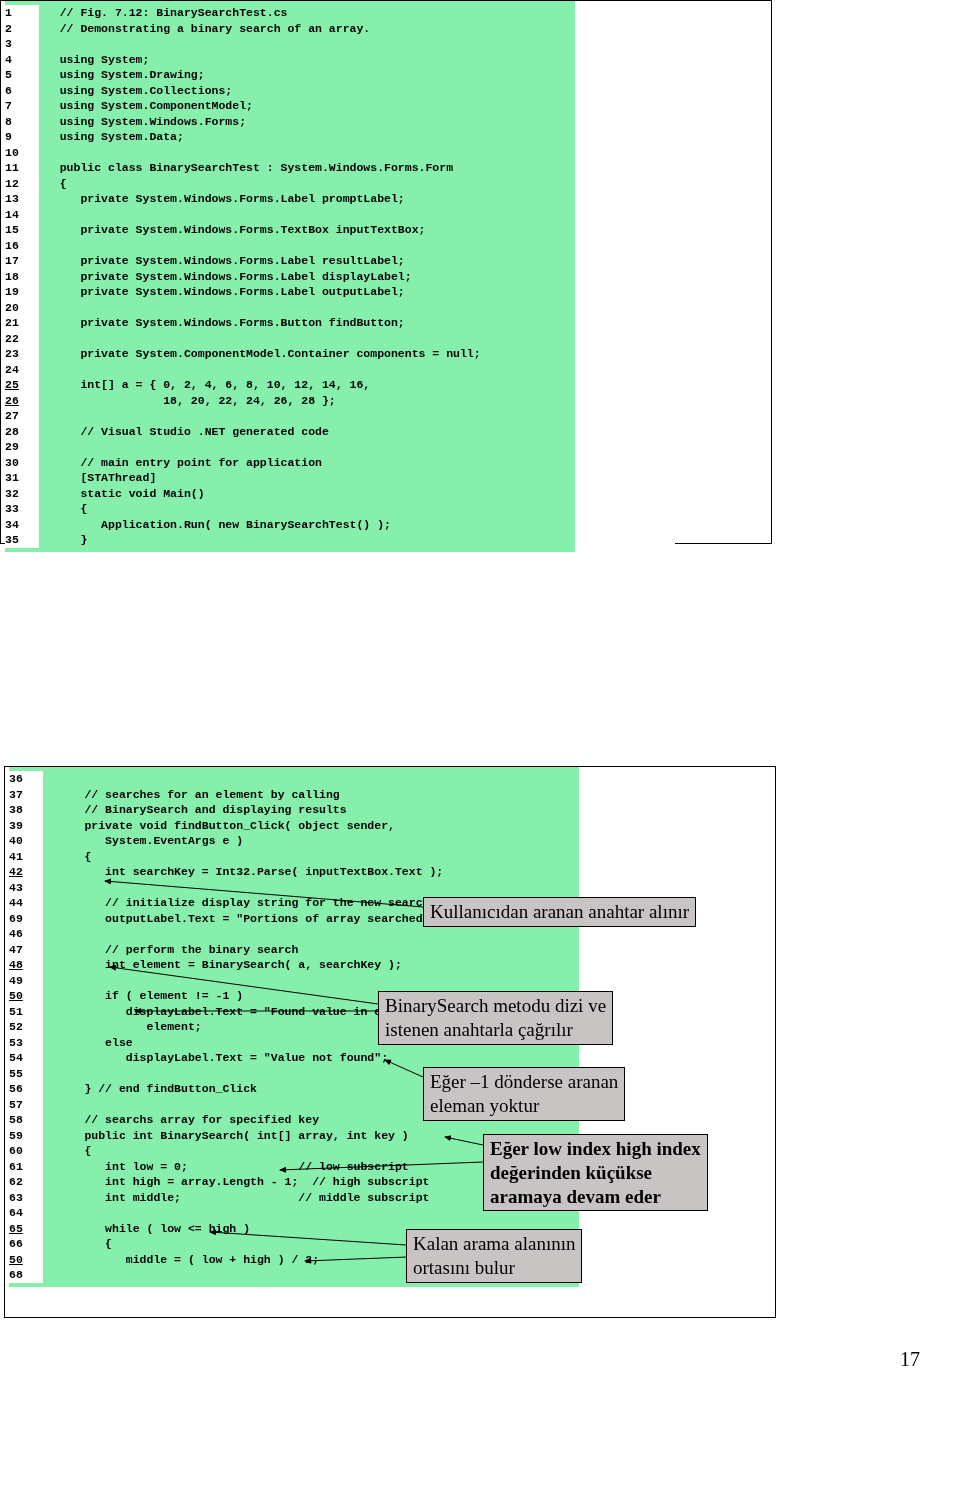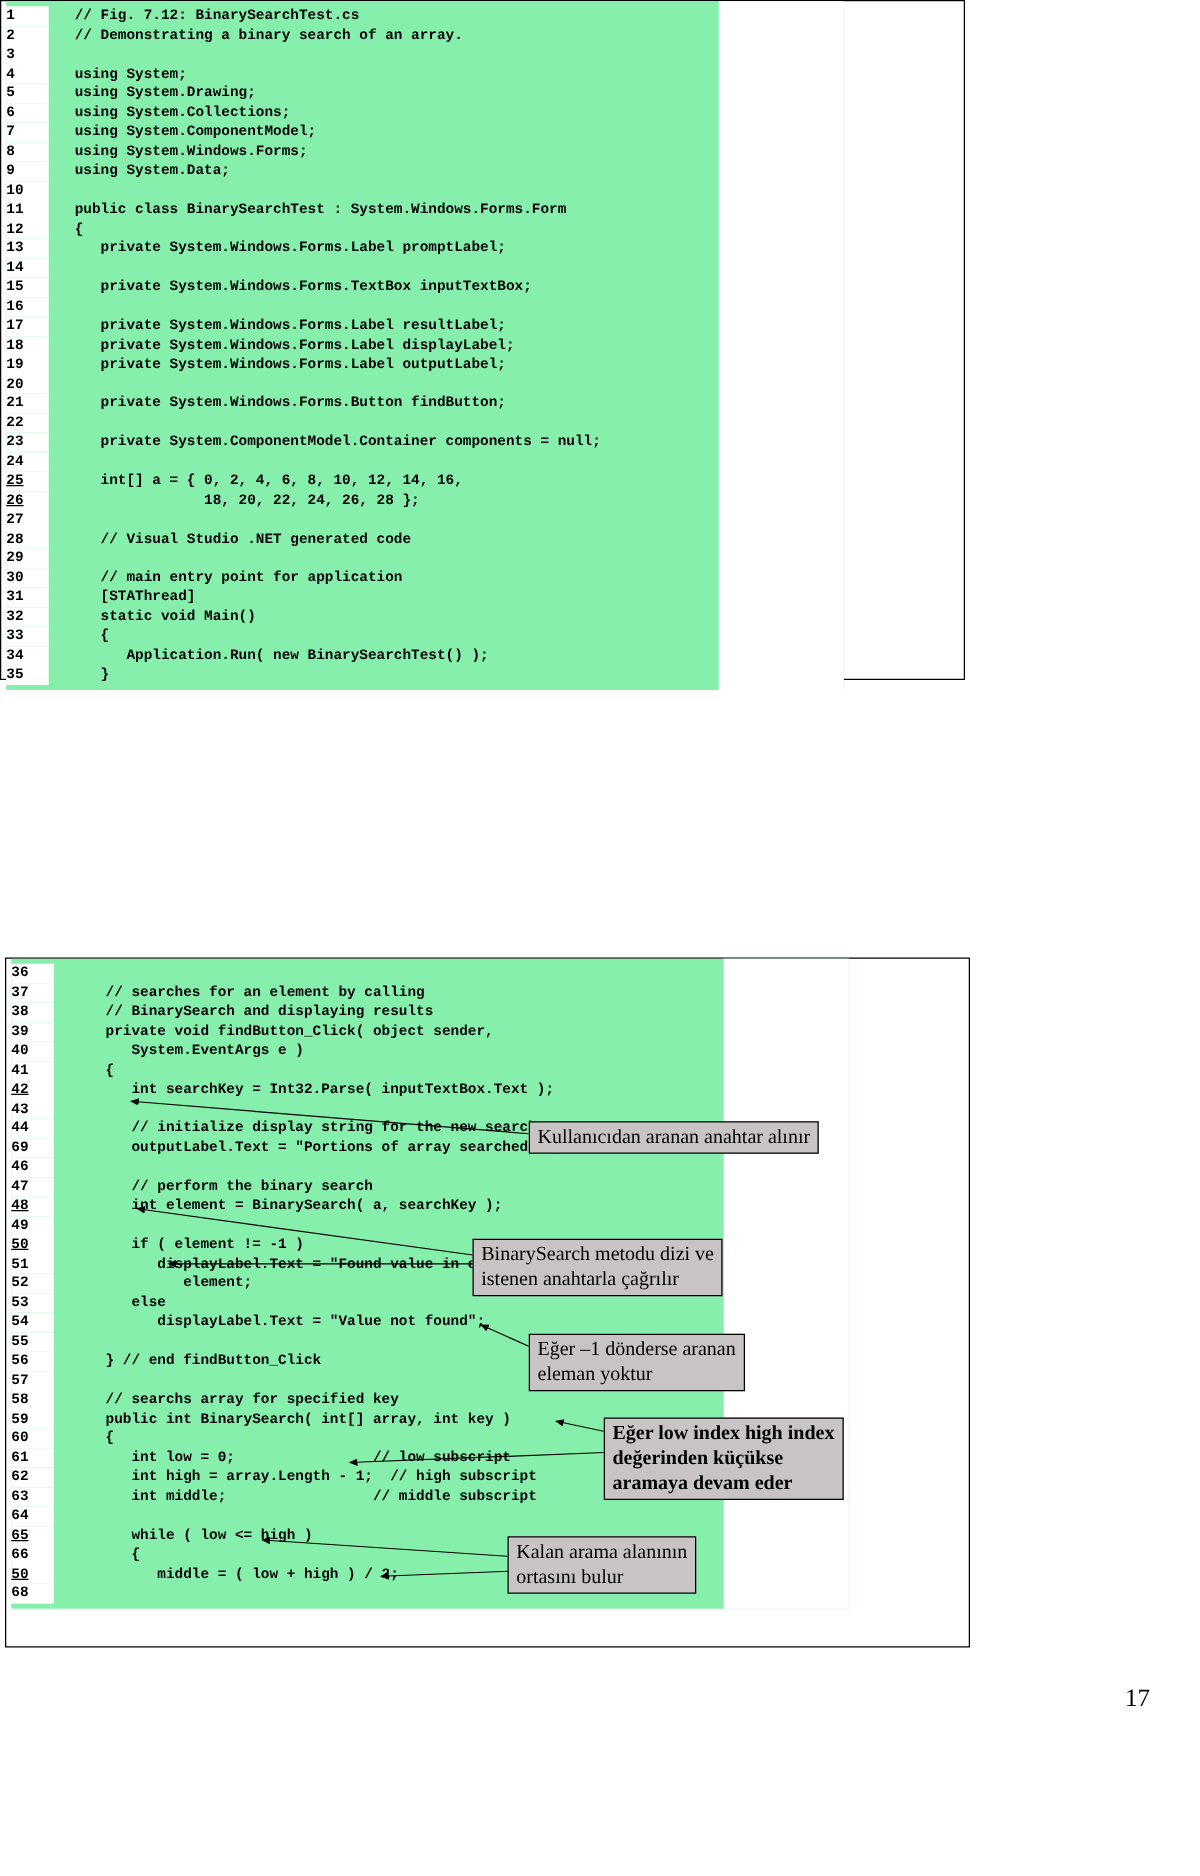--- a/index.html
+++ b/index.html
@@ -33,21 +33,21 @@
   .box1 pre.code { margin-left: 4px; }
   .box2 pre.code { margin-left: 4px; }
   .lnno { display:inline-block; width: 34px; text-align:left; background:#fff; }
   .lnno.u { text-decoration: underline; }
   .gap { height: 178px; }
   .annot {
     position: absolute;
     background: #c8c4c4;
     border: 1px solid #000;
     font-family: "Times New Roman", serif;
-    font-size: 16px;
+    font-size: 19px;
     padding: 2px 6px;
     line-height: 1.25;
     z-index: 5;
   }
   svg.overlay {
     position: absolute;
     left: 0; top: 0;
     width: 100%; height: 100%;
     pointer-events: none;
     z-index: 4;

